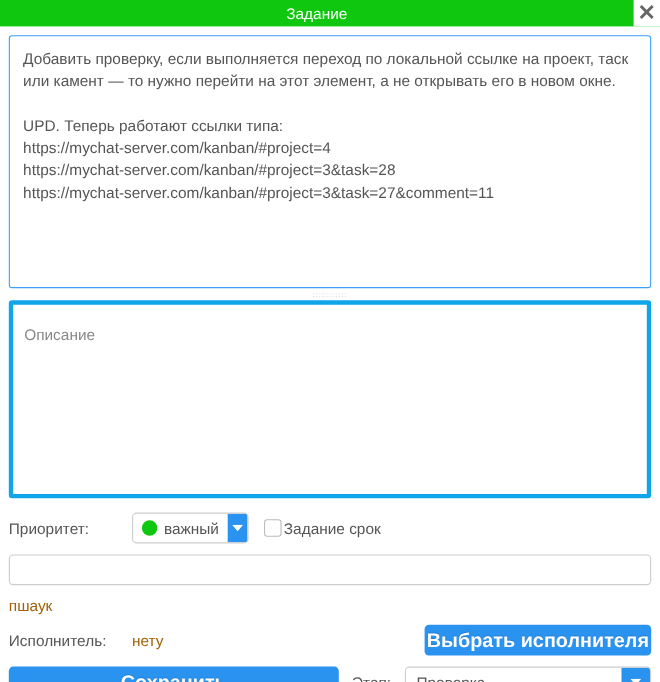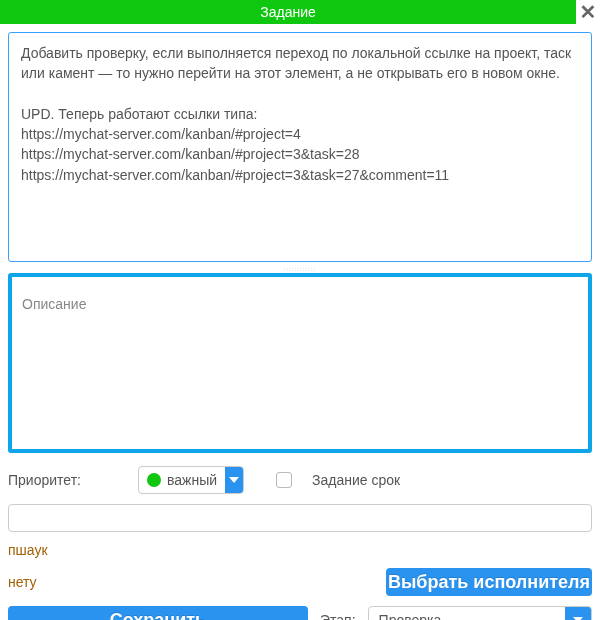--- a/index.html
+++ b/index.html
@@ -66,21 +66,21 @@
       font-size: 14px;
       color: #555;
       resize: none;
       outline: none;
     }
     .desc-area::placeholder { color: #888; }
     .form-row {
       display: flex;
       align-items: center;
       margin-top: 10px;
-      gap: 20px;
+      gap: 2px;
     }
     .label {
       width: 110px;
       color: #555;
       font-size: 14px;
     }
     .priority-select {
       display: flex;
       align-items: center;
       border: 1px solid #ccc;
@@ -215,20 +215,21 @@
 
   <div class="form-row">
     <input class="tags-input" type="text" value="" style="">
   </div>
 
   <div class="form-row">
     <div class="value-text">пшаук</div>
   </div>
 
   <div class="form-row">
+    <div class="label">Исполнитель:</div>
     <div class="value-text">нету</div>
     <button class="btn btn-assign">Выбрать исполнителя</button>
   </div>
 
   <div class="bottom-row">
     <button class="btn btn-save">Сохранить</button>
     <div class="stage-label">Этап:</div>
     <div class="stage-select">
       <div class="stage-body">Проверка</div>
       <div class="select-chevron">

